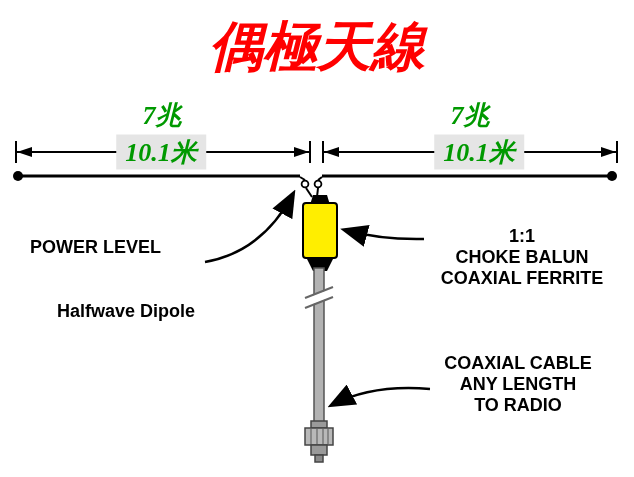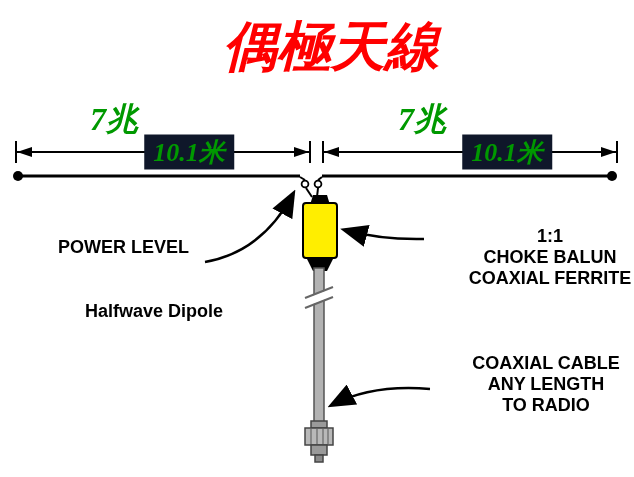--- a/index.html
+++ b/index.html
@@ -4,37 +4,37 @@
 <style>
   html,body{margin:0;padding:0;background:#fff;}
   #canvas{
     position:relative;
     width:634px;height:477px;
     background:#fff;
     overflow:hidden;
     font-family:"Liberation Sans",sans-serif;
   }
   #diagram-svg{position:absolute;left:0;top:0;z-index:1;}
-  .lbl{position:absolute;z-index:2;font-weight:bold;color:var(--ink,#000);margin-left:28px;}
+  .lbl{position:absolute;z-index:2;font-weight:bold;color:var(--ink,#000);}
   .title{
     left:0;right:0;top:18px;text-align:center;
     font-size:54px;line-height:58px;
     font-style:italic;font-weight:bold;
     color:var(--title,#f00);
     font-family:"Liberation Serif",serif;
   }
   .freq{
-    width:200px;text-align:left;top:98px;
-    font-size:32px;font-style:italic;font-weight:bold;
+    width:200px;text-align:center;top:98px;
+    font-size:26px;font-style:italic;font-weight:bold;
     color:var(--dimension,#090);
     font-family:"Liberation Serif",serif;
   }
   .len{
     top:152px;transform:translate(-50%,-50%);
-    background:#0f172a;padding:0 9px;
+    background:#e5e5e5;padding:0 9px;
     font-size:26px;font-style:italic;font-weight:bold;
     color:var(--dimension,#090);
     font-family:"Liberation Serif",serif;
     white-space:nowrap;
   }
   .ann{font-size:18px;line-height:21px;}
   .ann div{white-space:nowrap;}
   .center{text-align:center;}
   .cn{
     font-size:28px;line-height:30px;font-style:italic;font-weight:bold;

